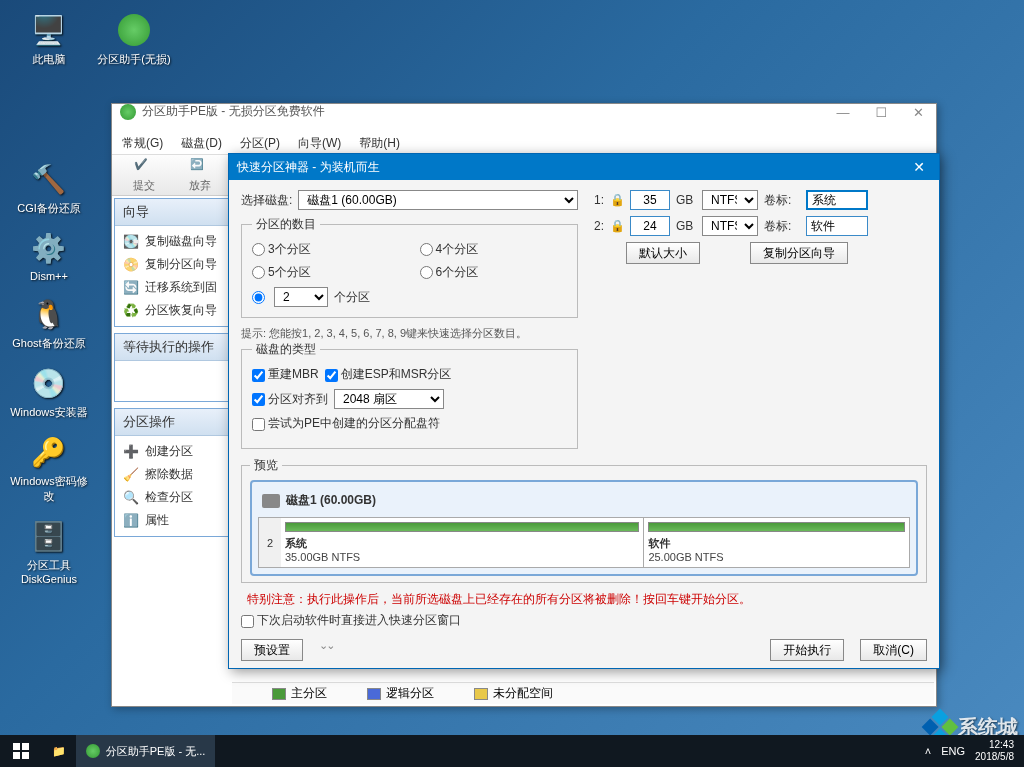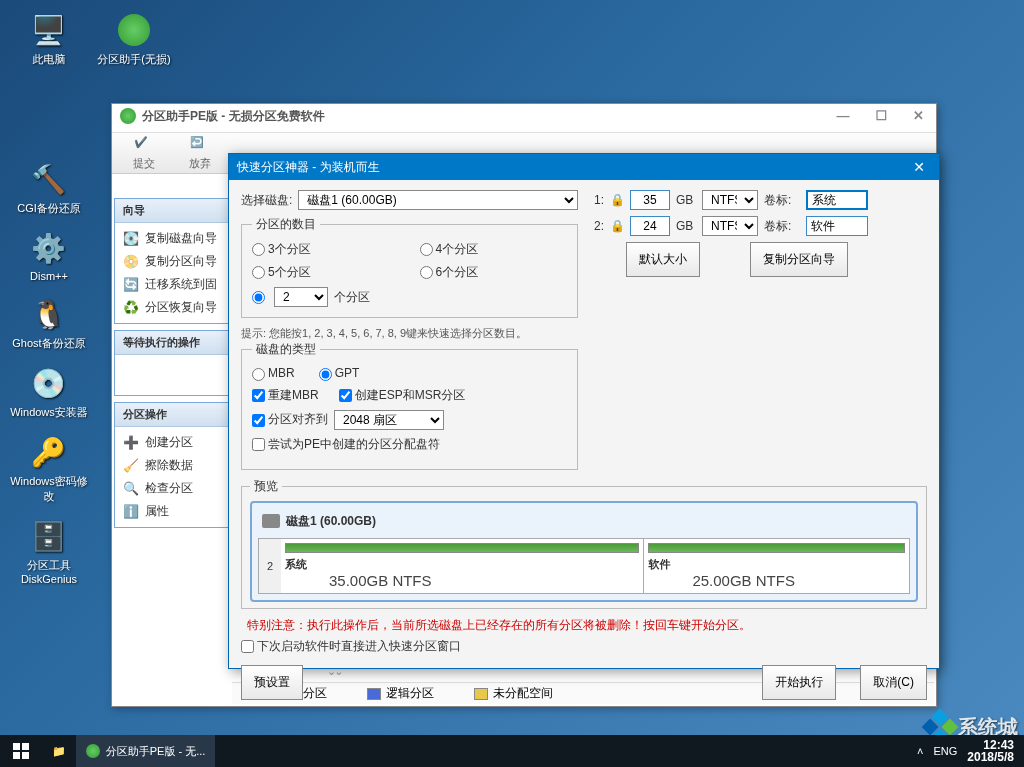--- a/index.html
+++ b/index.html
@@ -6,34 +6,34 @@
 body { width: 1024px; height: 767px; background: linear-gradient(135deg, #1a4a7a 0%, #2a6aa0 40%, #4a8ac0 100%); overflow: hidden; position: relative; }
 
 
 .desktop-icons { position: absolute; top: 10px; left: 10px; display: flex; flex-direction: column; gap: 12px; }
 .desktop-icon { width: 78px; display: flex; flex-direction: column; align-items: center; color: #fff; font-size: 11px; text-align: center; text-shadow: 1px 1px 2px rgba(0,0,0,0.8); cursor: pointer; }
 .desktop-icon .di-img { width: 40px; height: 40px; margin-bottom: 2px; display: flex; align-items: center; justify-content: center; font-size: 28px; }
 .desktop-icon-row { position: absolute; top: 10px; left: 95px; }
 
 
 .main-window { position: absolute; top: 103px; left: 111px; width: 826px; height: 604px; background: #fff; border: 1px solid #888; box-shadow: 2px 2px 8px rgba(0,0,0,0.3); }
-.titlebar { height: 28px; background: #fff; display: flex; align-items: flex-start; padding: 4px 8px; font-size: 12px; color: #555; font-weight: bold; }
+.titlebar { height: 28px; background: #fff; display: flex; align-items: flex-end; padding: 12px 8px; font-size: 12px; color: #555; }
 .titlebar .app-icon { width: 16px; height: 16px; margin-right: 6px; }
 .titlebar-controls { margin-left: auto; display: flex; gap: 18px; color: #888; font-size: 13px; }
 .titlebar-controls span { cursor: pointer; padding: 0 4px; }
 .menubar { height: 22px; padding: 0 10px; display: flex; gap: 18px; font-size: 12px; color: #333; align-items: center; }
 .menubar span { cursor: pointer; }
 .toolbar { height: 42px; background: linear-gradient(#fdfdfd, #e8e8e8); border-top: 1px solid #ddd; border-bottom: 1px solid #ccc; display: flex; align-items: center; padding: 0 8px; gap: 8px; }
 .toolbar-btn { display: flex; flex-direction: column; align-items: center; font-size: 11px; color: #666; width: 48px; cursor: pointer; }
 .toolbar-btn .tb-icon { width: 20px; height: 20px; }
 
 
 .sidebar { position: absolute; top: 195px; left: 2px; width: 115px; }
 .side-panel { border: 1px solid #7aa8d8; margin-bottom: 6px; background: #fff; }
-.side-panel-header { background: linear-gradient(#e8f0fa, #d0e0f0); padding: 4px 8px; font-size: 11px; font-weight: bold; color: #333; border-bottom: 1px solid #b0c8e0; }
+.side-panel-header { background: linear-gradient(#e8f0fa, #d0e0f0); padding: 4px 8px; font-size: 13px; font-weight: normal; color: #333; border-bottom: 1px solid #b0c8e0; }
 .side-panel-body { padding: 4px 0; }
 .side-item { display: flex; align-items: center; padding: 3px 8px; font-size: 12px; color: #333; cursor: pointer; gap: 6px; }
 .side-item .si-icon { width: 16px; height: 16px; font-size: 13px; }
 
 
 .right-panel { position: absolute; top: 195px; left: 835px; right: 2px; font-size: 12px; }
 .rp-header { display: flex; border: 1px solid #ccc; background: #f0f0f0; }
 .rp-header span { padding: 4px 10px; border-right: 1px solid #ccc; }
 .rp-row { display: flex; padding: 2px 0; }
 .rp-row span { padding: 4px 16px; }
@@ -48,21 +48,21 @@
 fieldset { border: 1px solid #bbb; padding: 8px 10px 10px; margin-bottom: 8px; }
 legend { font-size: 12px; padding: 0 4px; }
 
 .top-flex { display: flex; gap: 12px; }
 .top-left { flex: 1; }
 .top-right { flex: 1; }
 
 input[type=radio], input[type=checkbox] { margin-right: 3px; vertical-align: middle; }
 label { font-size: 12px; vertical-align: middle; }
 select, input[type=text] { font-size: 12px; border: 1px solid #888; background: #fff; padding: 1px 4px; height: 20px; }
-button { font-size: 12px; padding: 2px 12px; border: 1px solid #888; background: linear-gradient(#fff,#e8e8e8); cursor: pointer; height: 35px; }
+button { font-size: 12px; padding: 2px 12px; border: 1px solid #888; background: linear-gradient(#fff,#e8e8e8); cursor: pointer; height: 22px; }
 
 .radio-grid { display: grid; grid-template-columns: 1fr 1fr; gap: 6px 20px; }
 
 .part-row { display: flex; align-items: center; gap: 6px; margin-bottom: 6px; }
 .part-row .idx { width: 14px; text-align: right; }
 .part-row .lock { width: 14px; color: #888; }
 .part-row input.size { width: 40px; text-align: center; border: 1px solid #3a8ac8; }
 .part-row .gb { width: 20px; }
 .part-row select.fs { width: 56px; }
 .part-row .lbl { width: 36px; }
@@ -70,25 +70,25 @@
 .highlight { border: 2px solid #0078c8 !important; }
 
 .preview-box { border: 2px solid #7aa8d8; border-radius: 4px; background: #eaf2fb; padding: 6px; }
 .preview-header { display: flex; align-items: center; gap: 6px; font-weight: bold; padding: 4px; margin-bottom: 4px; }
 .preview-disk-icon { width: 18px; height: 14px; background: #888; border-radius: 2px; display: inline-block; }
 .preview-parts { display: flex; border: 1px solid #aaa; background: #fff; }
 .preview-part { border-right: 1px solid #aaa; padding: 4px; }
 .preview-part:last-child { border-right: none; }
 .preview-bar { height: 10px; background: linear-gradient(#4a9a3a, #6aba5a); margin-bottom: 4px; border: 1px solid #888; }
 .preview-part .pp-name { font-weight: bold; font-size: 11px; }
-.preview-part .pp-size { font-size: 15px; color: #444; margin-left: 44px; }
+.preview-part .pp-size { font-size: 11px; color: #444; }
 .preview-idx { width: 22px; display: flex; align-items: center; justify-content: center; background: #f0f0f0; font-size: 11px; }
 
 .warning { color: #c00; font-size: 12px; margin: 6px 6px 4px; }
-.dialog-footer { display: flex; gap: 24px; padding: 0 12px 10px; }
+.dialog-footer { display: flex; gap: 16px; padding: 0 12px 10px; }
 .dialog-footer .spacer { flex: 1; }
 .down-arrows { color: #888; font-size: 11px; letter-spacing: -2px; }
 
 
 .legend-bar { position: absolute; bottom: 2px; left: 120px; right: 2px; height: 22px; display: flex; align-items: center; gap: 40px; font-size: 12px; padding-left: 40px; background: #fafafa; border-top: 1px solid #ddd; }
 .legend-item { display: flex; align-items: center; gap: 5px; }
 .legend-swatch { width: 14px; height: 12px; border: 1px solid #888; }
 .sw-green { background: #4a9a3a; }
 .sw-blue { background: #4a6ad8; }
 .sw-yellow { background: #e8c84a; }
@@ -97,21 +97,21 @@
 .part-strip { position: absolute; top: 554px; left: 120px; right: 2px; height: 64px; display: flex; gap: 4px; }
 .ps-item { border: 2px solid #7aa8d8; border-radius: 3px; background: #fff; padding: 4px; font-size: 10px; }
 .ps-item .ps-bar { height: 10px; background: #4a9a3a; margin-bottom: 3px; }
 
 
 .taskbar { position: absolute; bottom: 0; left: 0; right: 0; height: 32px; background: #101820; display: flex; align-items: center; color: #fff; font-size: 11px; }
 .start-btn { width: 42px; height: 32px; display: flex; align-items: center; justify-content: center; cursor: pointer; }
 .task-item { height: 32px; padding: 0 10px; display: flex; align-items: center; gap: 6px; cursor: pointer; }
 .task-item.active { background: #283848; }
 .tray { margin-left: auto; display: flex; align-items: center; gap: 10px; padding-right: 10px; }
-.tray .time { text-align: right; line-height: 12px; font-size: 12px; font-weight: bold; }
+.tray .time { text-align: right; line-height: 12px; font-size: 10px; }
 
 
 .watermark { position: absolute; bottom: 26px; right: 6px; color: rgba(255,255,255,0.85); font-size: 20px; font-weight: bold; display: flex; align-items: center; gap: 4px; text-shadow: 1px 1px 2px rgba(0,0,0,0.6); }
 .wm-logo { width: 28px; height: 28px; transform: rotate(45deg); display: inline-block; }
 .wm-logo span { display:block; width:12px; height:12px; float:left; margin:1px; }
 
 
 .ic-green { background: radial-gradient(#6c6,#393); border-radius:50%; }
 </style>
 </head>
@@ -157,20 +157,27 @@
 
 <div class="main-window">
   <div class="titlebar">
     <span class="app-icon ic-green" style="border-radius:50%;"></span>
     <span>分区助手PE版 - 无损分区免费软件</span>
     <div class="titlebar-controls">
       <span>—</span>
       <span>☐</span>
       <span>✕</span>
     </div>
+  </div>
+  <div class="menubar">
+    <span>常规(G)</span>
+    <span>磁盘(D)</span>
+    <span>分区(P)</span>
+    <span>向导(W)</span>
+    <span>帮助(H)</span>
   </div>
   <div class="toolbar">
     <div class="toolbar-btn">
       <span class="tb-icon">✔️</span>
       <span>提交</span>
     </div>
     <div class="toolbar-btn">
       <span class="tb-icon">↩️</span>
       <span>放弃</span>
     </div>
@@ -298,26 +305,22 @@
               <input type="radio" name="pc" checked="" style="">
               <select style="width:54px;"><option>2</option></select>
               <span>个分区</span>
             </label>
           </div>
         </fieldset>
         <div style="font-size:11px; color:#555; margin-bottom:0; line-height:1.4;">提示: 您能按1, 2, 3, 4, 5, 6, 7, 8, 9键来快速选择分区数目。</div>
         <fieldset>
           <legend>磁盘的类型</legend>
           <div class="row">
-            <label><input type="radio" name="dt" style=""><span>MBR</span></label>
-            <label style="margin-left:18px;"><input type="radio" name="dt" checked="" style=""><span>GPT</span></label>
-          </div>
-          <div class="row">
             <label><input type="checkbox" checked="" style=""><span>重建MBR</span></label>
-            <label style="margin-left:14px;"><input type="checkbox" checked="" style=""><span>创建ESP和MSR分区</span></label>
+            <label style=""><input type="checkbox" checked="" style=""><span>创建ESP和MSR分区</span></label>
           </div>
           <div class="row">
             <label><input type="checkbox" checked="" style=""><span>分区对齐到</span></label>
             <select style="width:110px;"><option>2048 扇区</option></select>
           </div>
           <div class="row">
             <label><input type="checkbox" style=""><span>尝试为PE中创建的分区分配盘符</span></label>
           </div>
         </fieldset>
       </div>

